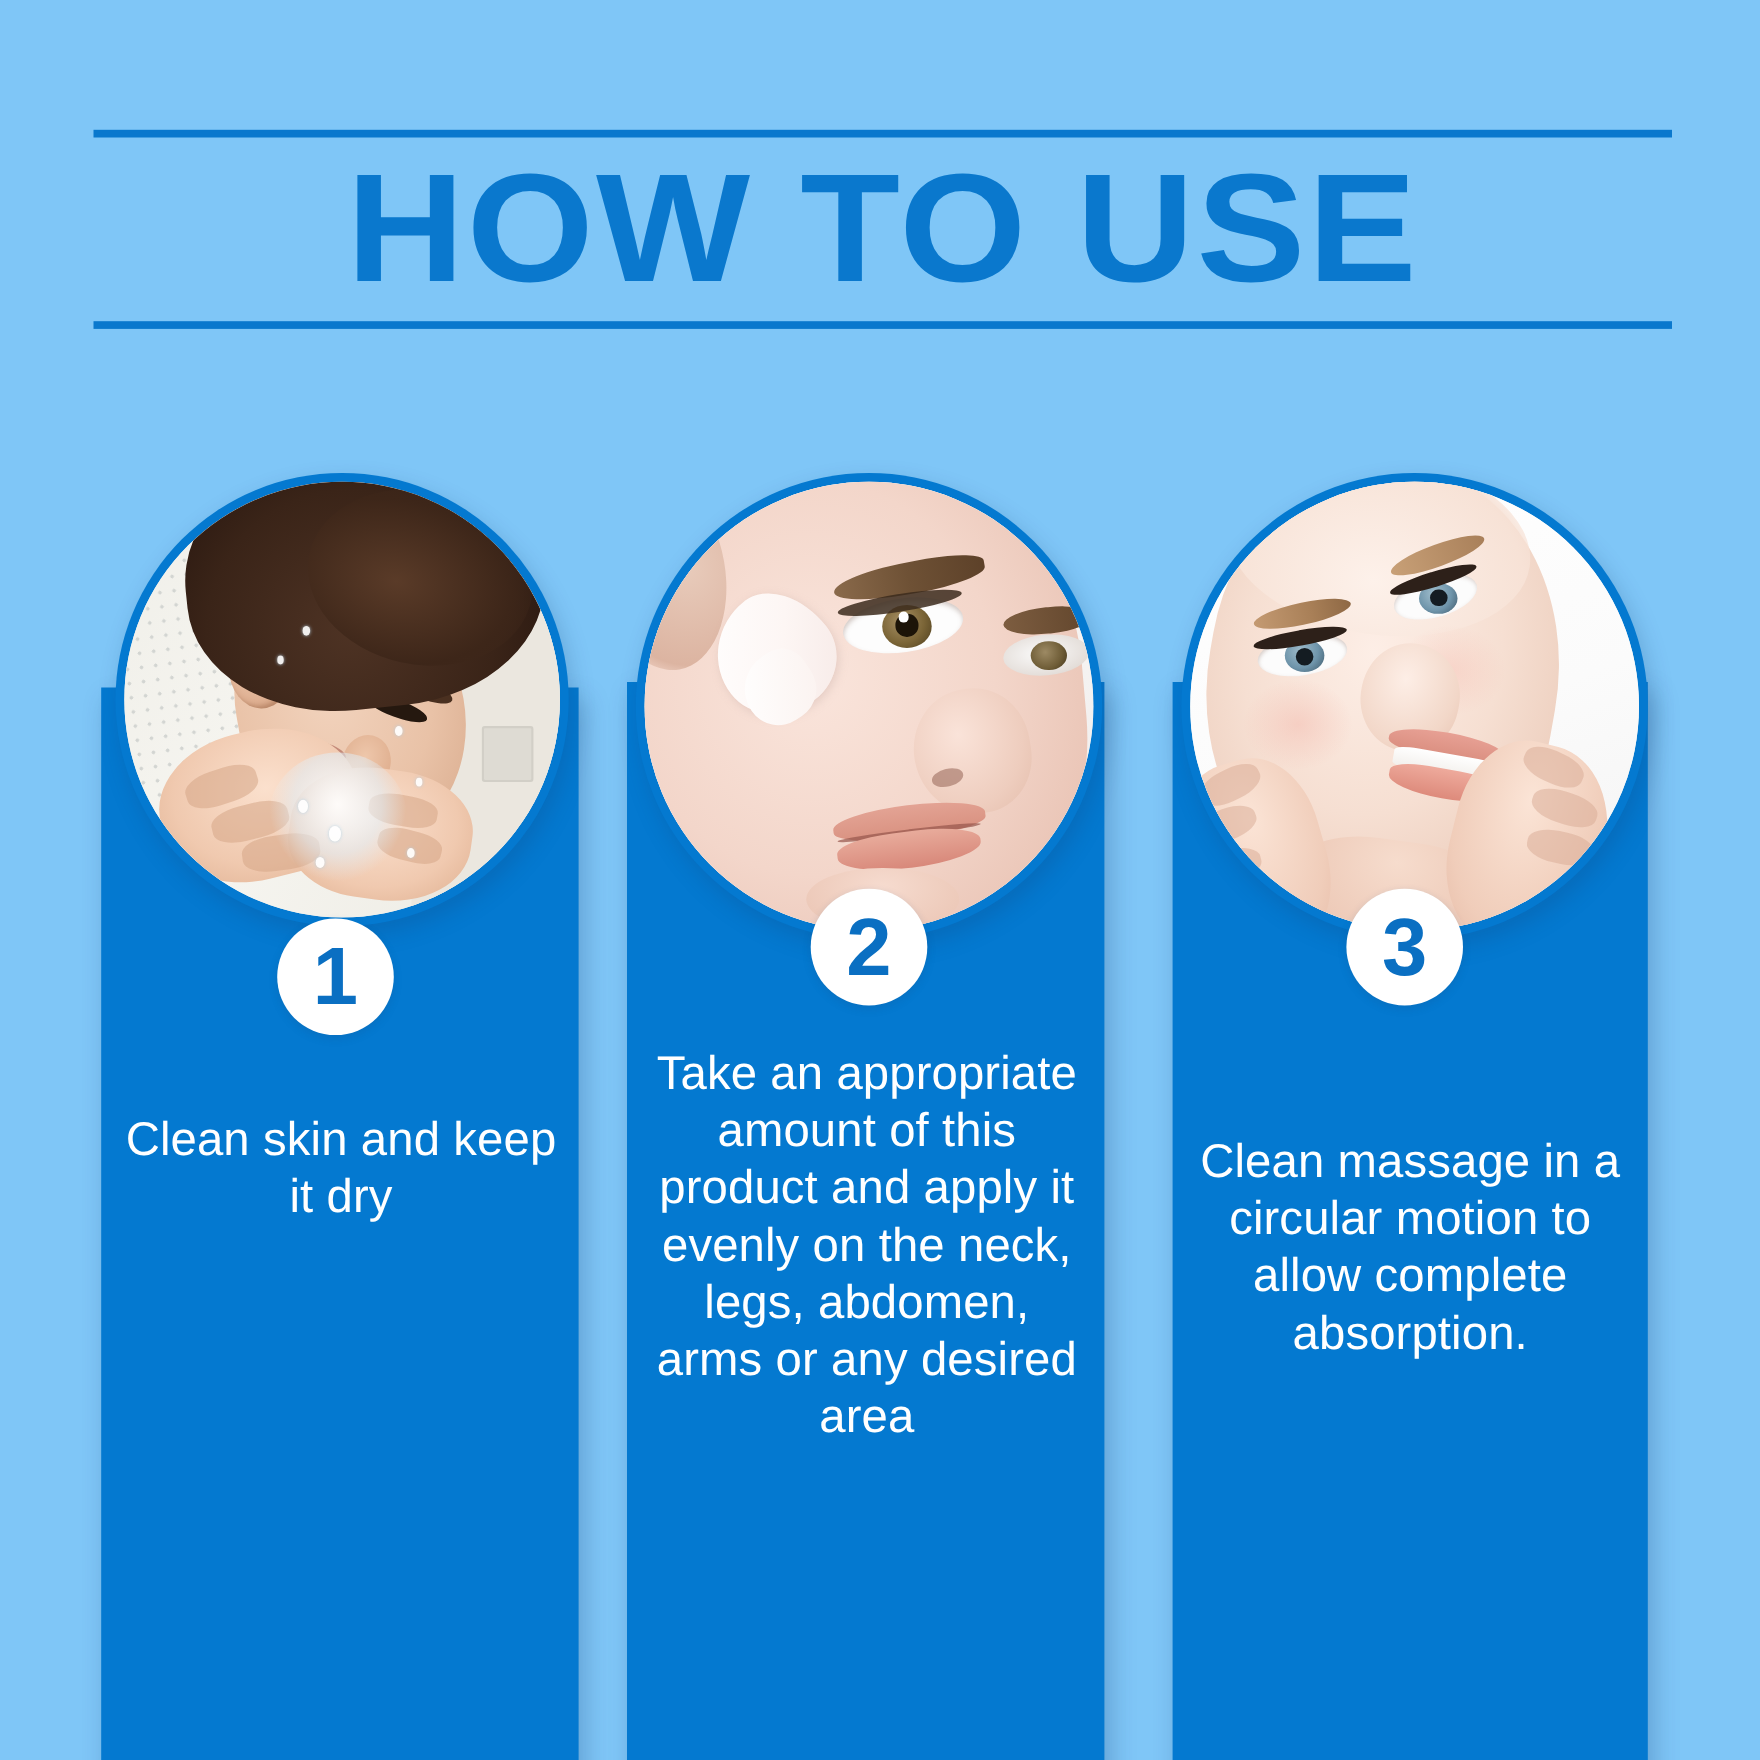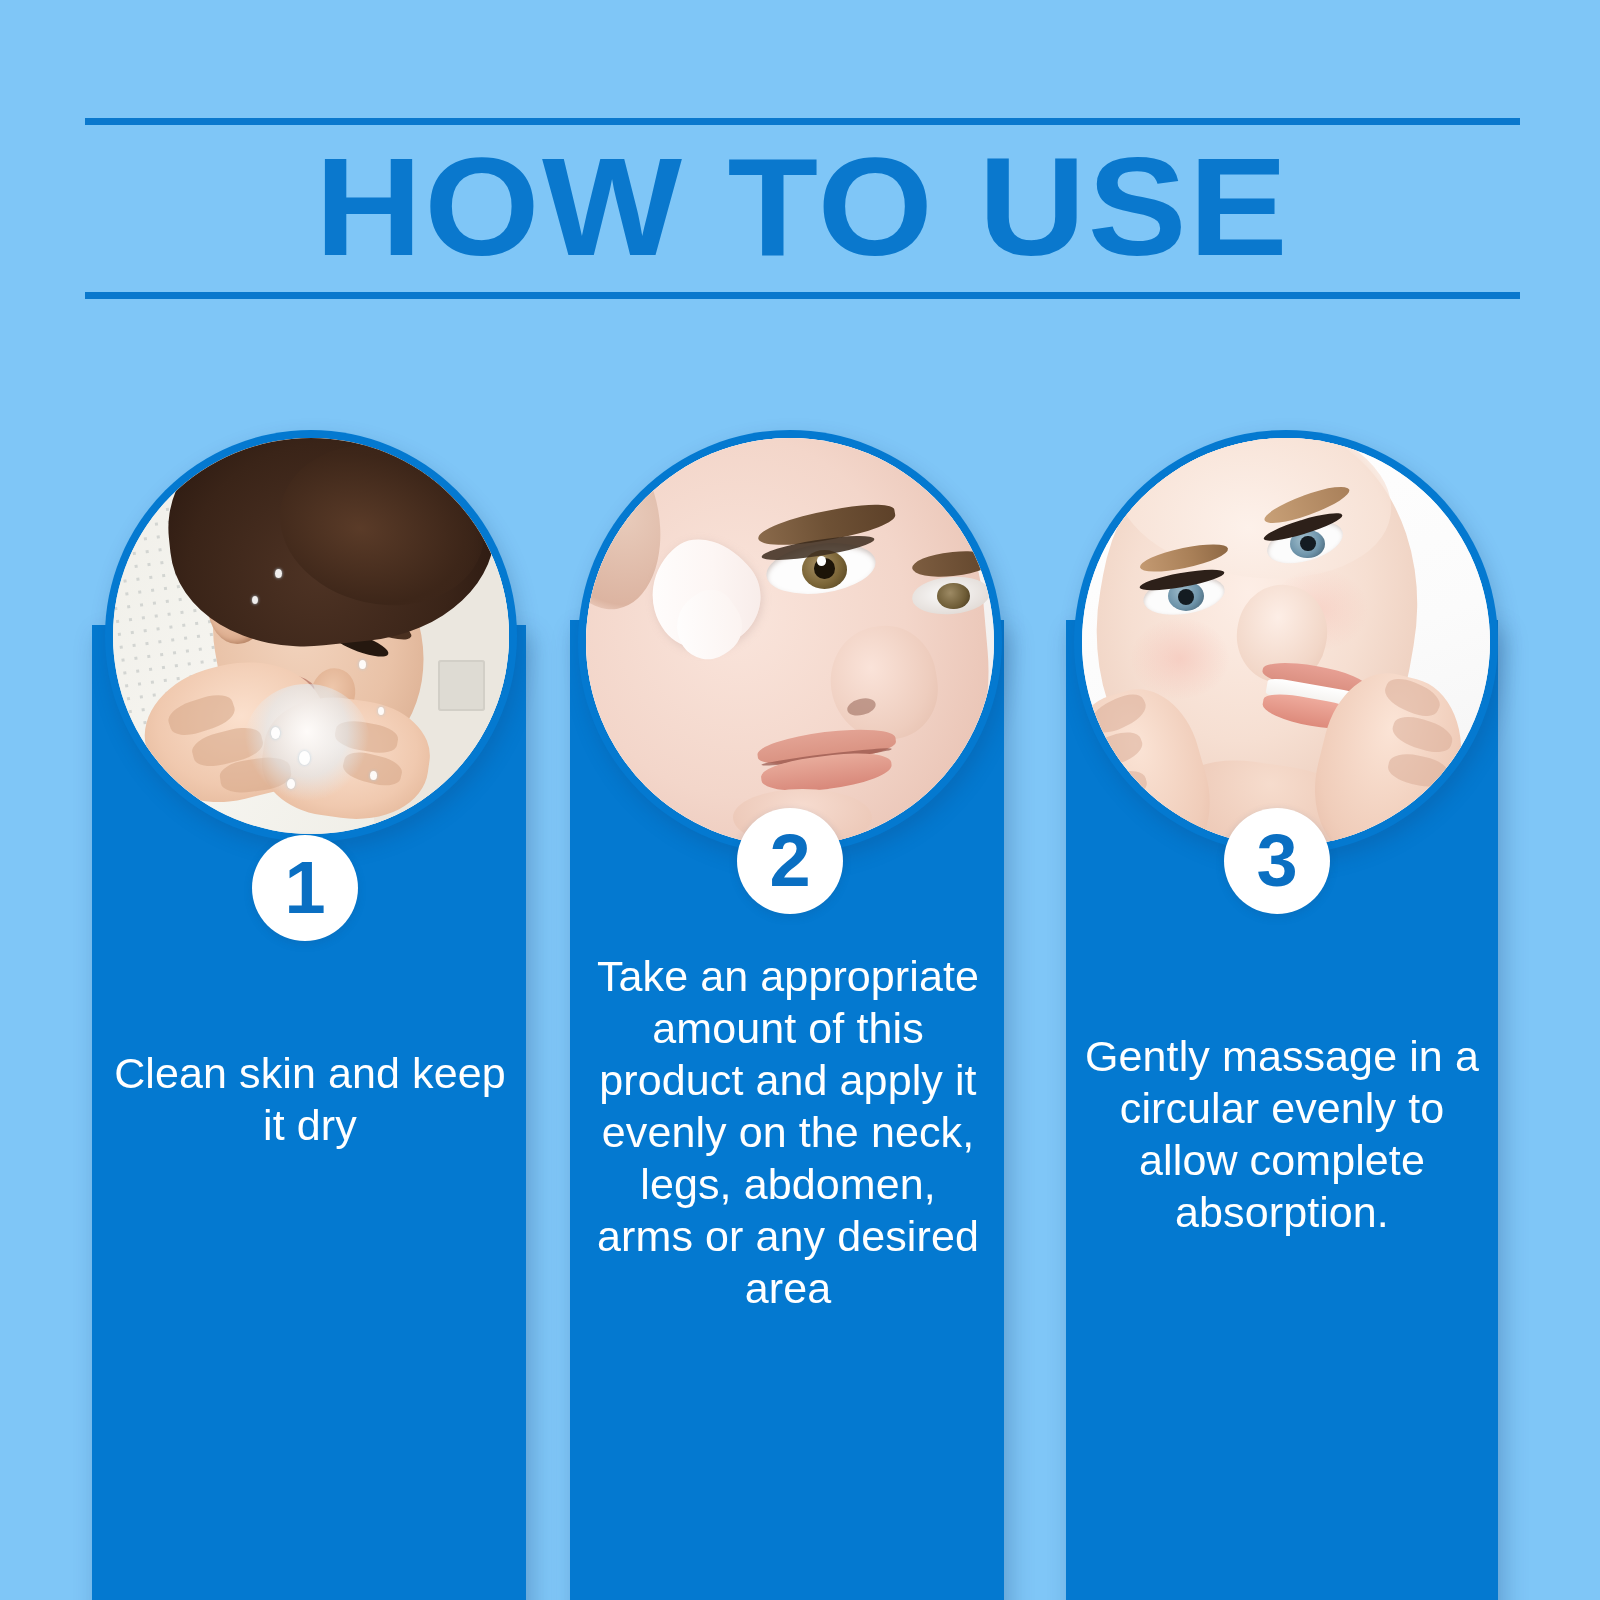--- a/index.html
+++ b/index.html
@@ -288,21 +288,21 @@
 
   
   .caption {
     position: absolute;
     text-align: center;
     color: #ffffff;
     font-size: 43px;
     line-height: 52px;
     letter-spacing: 0.1px;
   }
-  .step-1 .caption { left: 22px; width: 392px; top: 617px; }
+  .step-1 .caption { left: 22px; width: 392px; top: 580px; }
   .step-2 .caption { left: 18px; width: 400px; top: 520px; }
   .step-3 .caption { left: 16px; width: 400px; top: 600px; }
 </style>
 </head>
 <body>
 
 <div id="header">
   <div class="rule top"></div>
   <div id="page-title">HOW TO USE</div>
   <div class="rule bottom"></div>
@@ -425,16 +425,16 @@
         <div class="p3-fing" style="left:74%; top:60%; width:14%; height:7%; transform:rotate(24deg);"></div>
         <div class="p3-fing" style="left:76%; top:69%; width:15%; height:7%; transform:rotate(18deg);"></div>
         <div class="p3-fing" style="left:75%; top:78%; width:15%; height:7%; transform:rotate(12deg);"></div>
       </div>
     </div>
 
     <div class="badge">
       <span>3</span>
     </div>
 
-    <div class="caption">Gently massage in a circular evenly to allow complete absorption.</div>
+    <div class="caption">Clean massage in a circular motion to allow complete absorption.</div>
   </div>
 
 </div>
 
 </body></html>

